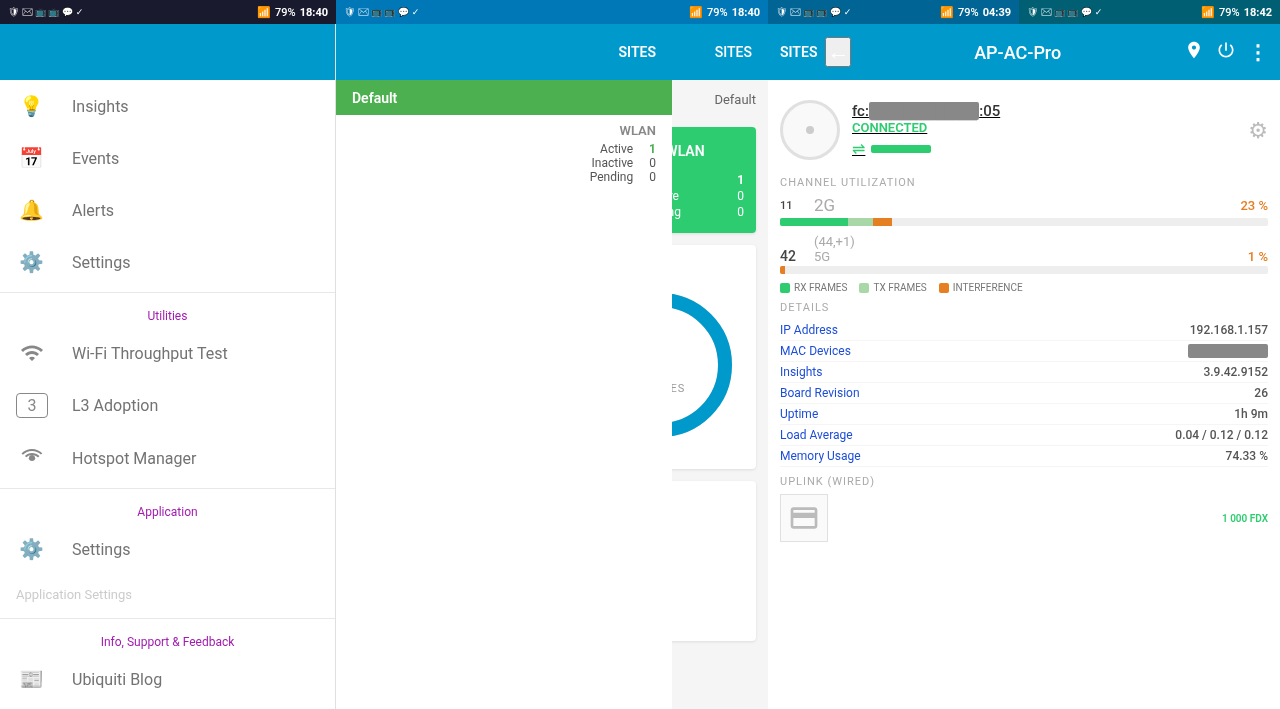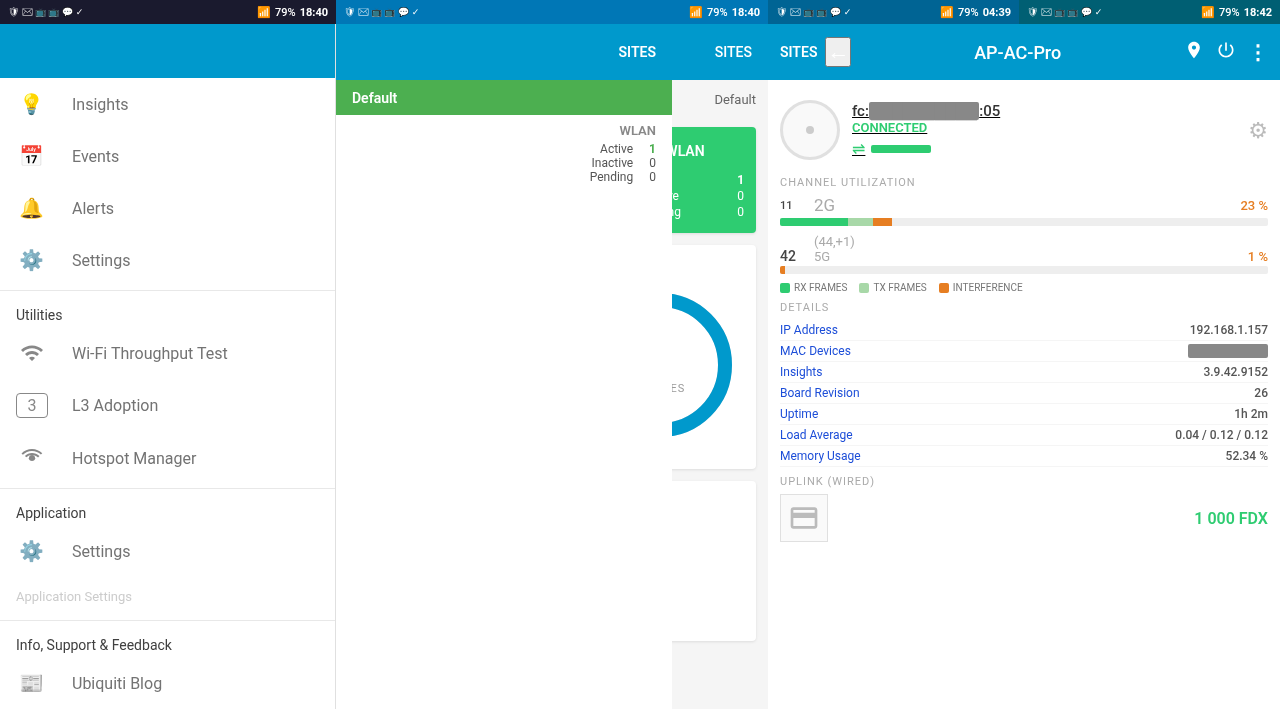--- a/index.html
+++ b/index.html
@@ -7,21 +7,21 @@
 
     
     .status-bars { display: flex; width: 100%; height: 24px; }
     .status-bar { height: 24px; display: flex; align-items: center; justify-content: space-between; padding: 0 8px; font-size: 11px; color: white; font-weight: 500; }
 
     
     .main-layout { display: flex; flex: 1; height: calc(709px - 24px); }
 
     
     .sidebar { width: 336px; background: white; display: flex; flex-direction: column; border-right: 1px solid #e0e0e0; overflow-y: auto; }
-    .sidebar-section-label { padding: 12px 16px 4px 16px; font-size: 14px; color: #404040; text-transform: none; }
+    .sidebar-section-label { padding: 12px 16px 4px 16px; font-size: 12px; color: #a21caf; text-transform: none; text-align: center; }
     .sidebar-item { display: flex; align-items: center; padding: 14px 16px; cursor: pointer; gap: 24px; }
     .sidebar-icon { width: 32px; display: flex; align-items: center; justify-content: center; color: #888; font-size: 20px; }
     .sidebar-label { font-size: 16px; color: #737373; }
     .sidebar-divider { height: 1px; background: #e8e8e8; margin: 4px 0; }
 
     
     .middle-panel { width: 432px; display: flex; flex-direction: column; background: #f5f5f5; }
 
     
     .top-nav { background: #0099cc; height: 56px; display: flex; align-items: center; padding: 0 16px; gap: 12px; }
@@ -97,21 +97,21 @@
     .detail-row { display: flex; justify-content: space-between; padding: 3px 0; font-size: 12px; border-bottom: 1px solid #f5f5f5; }
     .detail-key { color: #1d4ed8; }
     .detail-val { color: #555; font-weight: 500; }
     .detail-val-blur { display: inline-block; background: #888; color: #888; border-radius: 2px; min-width: 80px; height: 14px; }
 
     
     .uplink-section { }
     .uplink-header { font-size: 11px; color: #aaa; text-transform: uppercase; letter-spacing: 1px; margin-bottom: 6px; }
     .uplink-content { display: flex; align-items: center; gap: 12px; }
     .uplink-icon { width: 48px; height: 48px; border: 1px solid #e0e0e0; display: flex; align-items: center; justify-content: center; font-size: 24px; color: #aaa; background: #fafafa; }
-    .uplink-speed { font-size: 16px; color: #2ecc71; font-weight: 600; margin-left: auto; }
+    .uplink-speed { font-size: 10px; color: #2ecc71; font-weight: 600; margin-left: auto; }
   </style>
 </head>
 <body>
 
 <div class="status-bars">
   <div class="status-bar" style="background:#1a1a2e; width:336px;">
     <span style="font-size:9px;">🛡 ✉ 📺 📺 💬 ✓</span>
     <span style="display:flex;align-items:center;gap:4px;">
       <span>📶</span>
       <span>79%</span>
@@ -476,29 +476,29 @@
         <div class="detail-row">
           <span class="detail-key">Insights</span>
           <span class="detail-val">3.9.42.9152</span>
         </div>
         <div class="detail-row">
           <span class="detail-key">Board Revision</span>
           <span class="detail-val">26</span>
         </div>
         <div class="detail-row">
           <span class="detail-key">Uptime</span>
-          <span class="detail-val">1h 2m</span>
+          <span class="detail-val">1h 9m</span>
         </div>
         <div class="detail-row">
           <span class="detail-key">Load Average</span>
           <span class="detail-val">0.04 / 0.12 / 0.12</span>
         </div>
         <div class="detail-row">
           <span class="detail-key">Memory Usage</span>
-          <span class="detail-val">52.34 %</span>
+          <span class="detail-val">74.33 %</span>
         </div>
       </div>
 
       <div class="uplink-section">
         <div class="uplink-header">UPLINK  (Wired)</div>
         <div class="uplink-content">
           <div class="uplink-icon">
             <svg width="32" height="32" viewBox="0 0 24 24" fill="#bbb">
                 <path d="M20 4H4c-1.11 0-2 .89-2 2v12c0 1.11.89 2 2 2h16c1.11 0 2-.89 2-2V6c0-1.11-.89-2-2-2zm0 14H4v-6h16v6zm0-10H4V6h16v2z"></path>
               </svg>

